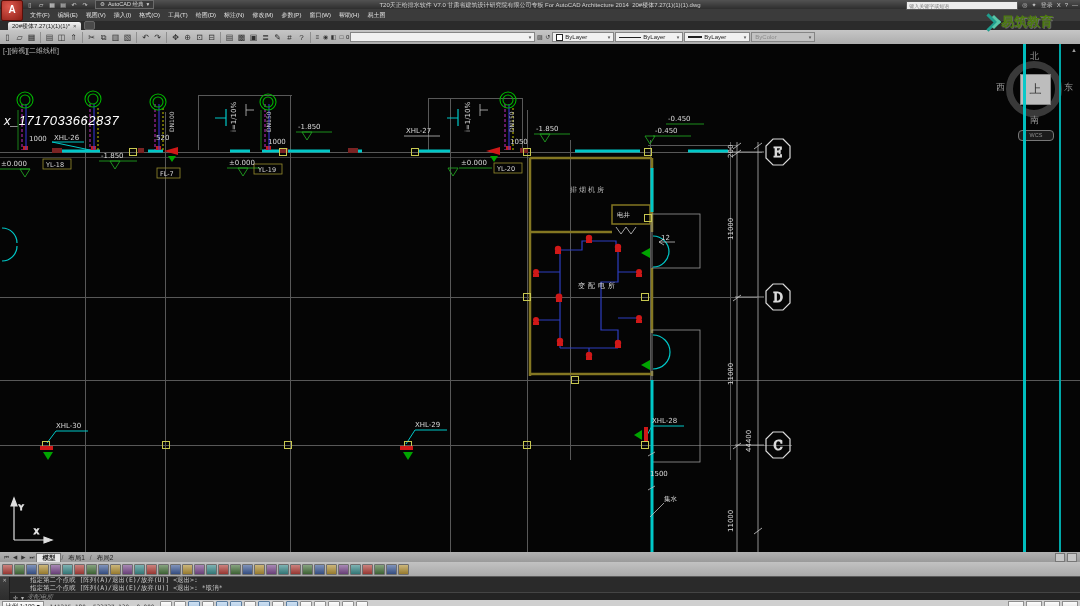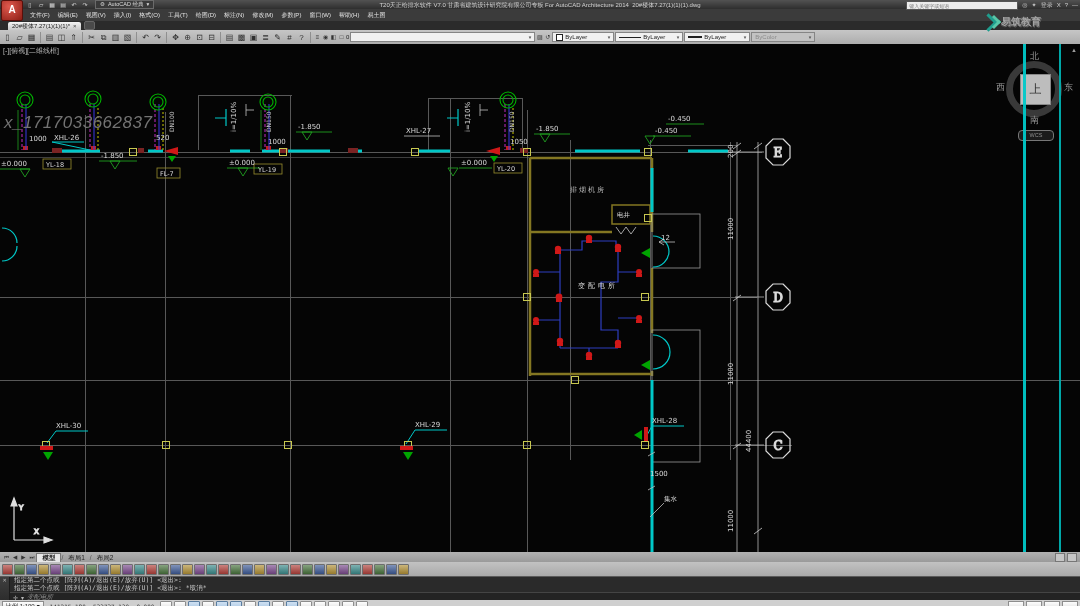--- a/index.html
+++ b/index.html
@@ -43,39 +43,39 @@
   .dd::after{content:"▾";font-size:5px;color:#555;margin-left:auto}
   .dd.dis{background:#c2c2c2;color:#8b8b8b}
   .swatch{width:5px;height:5px;background:#fff;border:1px solid #222}
   .ltline{width:22px;height:1px;background:#222}
   #layer-name-label{font-size:6px;color:#222}
   
   #drawing{left:0;top:44px;width:1080px;height:508px;background:#050505;z-index:10}
   #plan{position:absolute;left:0;top:0}
   svg text{font-family:"DejaVu Sans",sans-serif;fill:#d9d9d9;font-size:7px}
   #vlabel{left:3px;top:46px;font-size:7px;color:#b9b9b9;z-index:20}
-  #wmark{left:4px;top:113px;font-size:17px;font-style:italic;color:#737373;z-index:20;letter-spacing:.5px}
+  #wmark{left:4px;top:113px;font-size:13px;font-style:italic;color:#ffffff;z-index:20;letter-spacing:.5px}
   
   #viewcube{left:1002px;top:52px;width:66px;height:90px;z-index:30}
   #vc-ring{position:absolute;left:4px;top:9px;width:56px;height:56px;border-radius:50%;border:7px solid rgba(110,110,110,.5);box-sizing:border-box}
   #vc-face{position:absolute;left:18px;top:22px;width:29px;height:29px;background:rgba(205,205,205,.92);
     color:#333;font-size:12px;text-align:center;line-height:29px;border:1px solid #888}
   .vc-l{position:absolute;color:#9a9a9a;font-size:9px}
   #vc-n{left:28px;top:-2px}#vc-s{left:28px;top:62px}#vc-w{left:-6px;top:29px}#vc-e{left:62px;top:29px}
   #vc-wcs{position:absolute;left:16px;top:78px;width:34px;height:9px;border:1px solid #777;border-radius:4px;
     color:#8e8e8e;font-size:5.5px;text-align:center;line-height:9px;background:rgba(60,60,60,.4)}
   .cyanline{position:absolute;background:#00c8c8;z-index:45;opacity:.95}
   #cyan1{left:1023px;top:44px;width:3px;height:508px}
   #cyan2{left:1059px;top:44px;width:2px;height:508px;background:#00b0b0}
   #scroll-arrow{left:1071px;top:47px;color:#9a9a9a;font-size:6px;z-index:46}
   
   #ezlogo{left:982px;top:9px;width:98px;height:26px;z-index:100;display:flex;align-items:center;gap:2px;overflow:hidden}
   .chev{width:10px;height:10px;border:3px solid #1f9e8e;border-left:none;border-bottom:none;transform:rotate(45deg)}
   .chev.small{width:7px;height:7px;border-color:#57c7a8;margin-left:-8px}
-  #ezlogo span{font-size:10px;font-weight:bold;color:#a3a3a3;white-space:nowrap;
+  #ezlogo span{font-size:13px;font-weight:bold;color:#4d7c0f;white-space:nowrap;
     text-shadow:1px 1px 0 rgba(255,255,255,.25)}
   
   #layoutbar{left:0;top:552px;width:1080px;height:10px;background:linear-gradient(#b2b2b2,#9a9a9a);
     display:flex;align-items:center;font-size:6.5px;color:#222;z-index:55;padding-left:2px;box-sizing:border-box}
   .lnav{font-size:5.5px;color:#333;padding:0 2px}
   .ltab{padding:0 5px;height:9px;line-height:9px}
   .ltab.active{background:#e8e8e8;border:1px solid #777;border-bottom:none;height:8px;line-height:8px;font-weight:bold}
   .lslash{color:#555}
   #layout-right{margin-left:auto;display:flex;gap:2px;margin-right:3px}
   .lrbtn{width:8px;height:7px;background:#c6c6c6;border:1px solid #777}
@@ -89,21 +89,21 @@
   .tz:nth-child(6n+3){background-color:#3d5a96}
   .tz:nth-child(6n+4){background-color:#b08f35}
   .tz:nth-child(6n+5){background-color:#7a4a8c}
   .tz:nth-child(6n+6){background-color:#3a8a8a}
   
   #cmdwin{left:0;top:576px;width:1080px;height:24px;background:#2a2a2a;border-top:1px solid #5a5a5a;
     display:flex;z-index:55;box-sizing:border-box}
   #cmd-grip{width:9px;background:linear-gradient(#3f3f3f,#2d2d2d);border-right:1px solid #1c1c1c;
     color:#bbb;font-size:5px;text-align:center;line-height:7px}
   #cmd-body{flex:1;display:flex;flex-direction:column}
-  .cmd-line{font-family:"DejaVu Sans Mono",monospace;font-size:6.5px;color:#c9c9c9;height:7.5px;line-height:7.5px;padding-left:4px;white-space:nowrap}
+  .cmd-line{font-family:"DejaVu Sans Mono",monospace;font-size:6.5px;color:#c9c9c9;height:7.5px;line-height:7.5px;padding-left:20px;white-space:nowrap}
   #cmd-input-row{height:8px;background:#232323;border-top:1px solid #444;display:flex;align-items:center;gap:3px;padding-left:3px}
   #cmd-input-row .ci{color:#b5b5b5;font-size:6px}
   #cmd-placeholder{font-family:"DejaVu Sans Mono",monospace;font-size:6.5px;font-style:italic;color:#8a8a8a}
   
   #statusbar{left:0;top:600px;width:1080px;height:6px;background:#cfcfcf;overflow:hidden;z-index:65}
   #status-inner{height:12px;display:flex;align-items:center;gap:2px;padding:0 2px;font-size:6px;color:#222}
   #scale-chip{background:linear-gradient(#fdfdfd,#dcdcdc);border:1px solid #8d8d8d;padding:0 3px;height:9px;line-height:9px;display:flex;gap:2px}
   #coord-readout{font-family:"DejaVu Sans Mono",monospace;font-size:6px;color:#333;margin:0 4px}
   .st{width:10px;height:9px;background:linear-gradient(#fdfdfd,#d9d9d9);border:1px solid #8d8d8d;border-radius:1px}
   .st.on{background:linear-gradient(#cfe0f2,#9fc0e0);border-color:#5a7da0}

